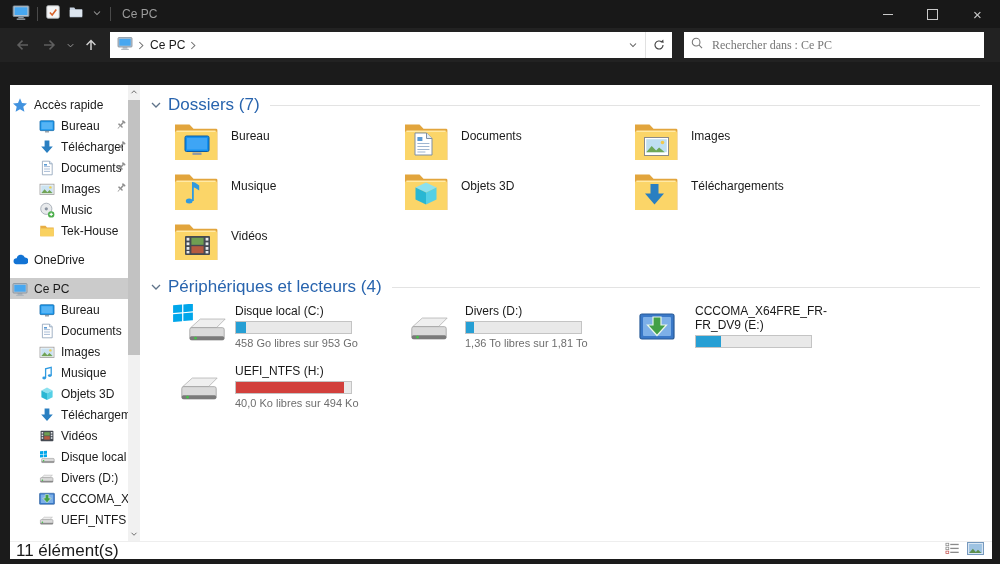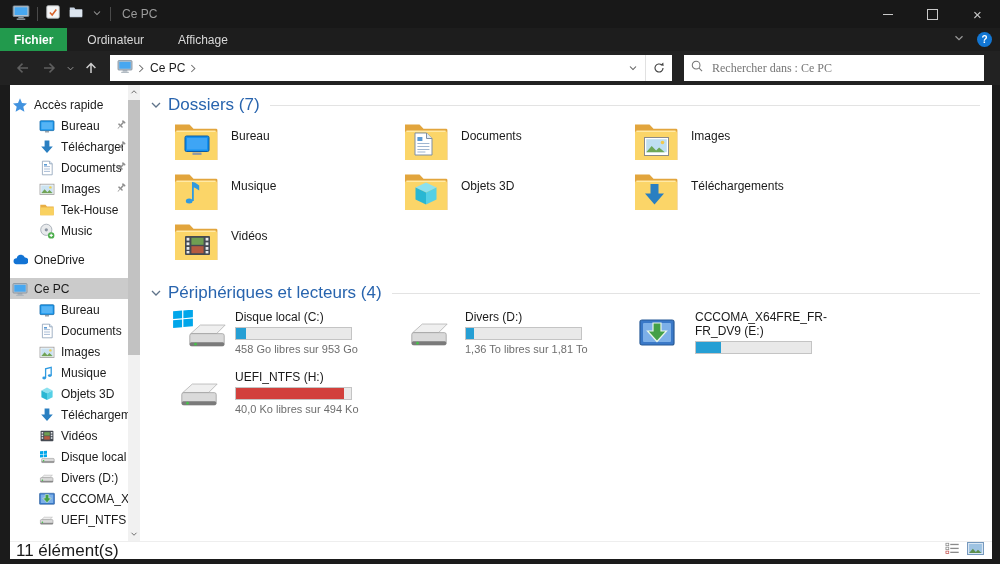--- a/index.html
+++ b/index.html
@@ -104,31 +104,20 @@
         </div>
       <div class="winbtn">
           <span class="glyph-max"></span>
         </div>
       <div class="winbtn">
           <span class="glyph-close">×</span>
         </div>
     </div>
   </div>
 
-  <div class="tabsrow">
-    <div class="tab-file">Fichier</div>
-    <div class="tab">Ordinateur</div>
-    <div class="tab">Affichage</div>
-    <div class="tabsright">
-      <span id="i-ribbonchev"><svg width="14" height="14" viewBox="0 0 16 16" xmlns="http://www.w3.org/2000/svg">
-            <path d="M4 6l4 4 4-4" fill="none" stroke="#9a9a9a" stroke-width="1.4"></path>
-          </svg></span>
-      <span class="helpbtn">?</span>
-    </div>
-  </div>
 
   <div class="toolbar">
     <div class="navbtn" id="i-back">
         <svg width="16" height="16" viewBox="0 0 16 16" xmlns="http://www.w3.org/2000/svg">
           <path d="M13 8H3.5M7.5 3.6L3 8l4.5 4.4" fill="none" stroke="#5f5f5f" stroke-width="1.5"></path>
         </svg>
       </div>
     <div class="navbtn" id="i-fwd">
         <svg width="16" height="16" viewBox="0 0 16 16" xmlns="http://www.w3.org/2000/svg">
           <path d="M3 8h9.5M8.5 3.6L13 8l-4.5 4.4" fill="none" stroke="#5f5f5f" stroke-width="1.5"></path>
@@ -259,36 +248,36 @@
         <rect x="5.4" y="1.4" width="5.2" height="2.2" rx="1"></rect>
         <rect x="7" y="3" width="2" height="5.4"></rect>
         <rect x="4.2" y="8" width="7.6" height="2" rx="1"></rect>
         <rect x="7.6" y="10" width="0.9" height="4.4"></rect>
        </g>
             </svg></span>
         </div>
         <div class="sitem ind">
           <span class="sicon">
             <svg width="16" height="16" viewBox="0 0 16 16" xmlns="http://www.w3.org/2000/svg">
-              <path d="M1.3 2.8h5.2l1.5 1.8h6.7v8.6H1.3z" fill="#e8ae45"></path>
-       <path d="M1.3 5.4h13.4v7.8H1.3z" fill="#f9d160"></path>
-            </svg>
-          </span>
-          <span class="slabel">Tek-House</span>
-        </div>
-        <div class="sitem ind">
-          <span class="sicon">
-            <svg width="16" height="16" viewBox="0 0 16 16" xmlns="http://www.w3.org/2000/svg">
               <circle cx="7.3" cy="6.8" r="5.6" fill="#e8eaec" stroke="#9aa3ad" stroke-width="0.8"></circle>
        <circle cx="7.3" cy="6.8" r="1.6" fill="#8a93a0"></circle>
        <circle cx="12.2" cy="12.4" r="3.2" fill="#4cae4c"></circle>
        <path d="M12.2 10.8v3.2M10.6 12.4h3.2" stroke="#fff" stroke-width="1.1"></path>
             </svg>
           </span>
           <span class="slabel">Music</span>
+        </div>
+        <div class="sitem ind">
+          <span class="sicon">
+            <svg width="16" height="16" viewBox="0 0 16 16" xmlns="http://www.w3.org/2000/svg">
+              <path d="M1.3 2.8h5.2l1.5 1.8h6.7v8.6H1.3z" fill="#e8ae45"></path>
+       <path d="M1.3 5.4h13.4v7.8H1.3z" fill="#f9d160"></path>
+            </svg>
+          </span>
+          <span class="slabel">Tek-House</span>
         </div>
         <div class="sitem sect">
           <span class="sicon">
             <svg width="16" height="16" viewBox="0 0 16 16" xmlns="http://www.w3.org/2000/svg">
               <path d="M4.4 12.2a3 3 0 0 1 .3-6 4.3 4.3 0 0 1 8.2-.7 3.1 3.1 0 0 1 .2 6.7z" fill="#1273d4"></path>
             </svg>
           </span>
           <span class="slabel">OneDrive</span>
         </div>
         <div class="sitem sel sect">
@@ -536,21 +525,21 @@
                   <rect x="21.6" y="2.8" width="2.8" height="2.8" fill="#e6e9ed"></rect>
                   <rect x="21.6" y="7.4" width="2.8" height="2.8" fill="#e6e9ed"></rect>
                   <rect x="21.6" y="12" width="2.8" height="2.8" fill="#e6e9ed"></rect>
                   <rect x="21.6" y="16" width="2.8" height="2.4" fill="#e6e9ed"></rect>
                   <rect x="7.4" y="2.8" width="12.2" height="7" fill="#6f9e52"></rect>
                   <rect x="7.4" y="11.2" width="12.2" height="7" fill="#b45a40"></rect>
                 </svg></span></span>
             <span class="flabel">Vidéos</span>
           </div>
         </div>
-      <div class="ghead" style="margin-top:13px">
+      <div class="ghead" style="margin-top:7px">
         <span class="gchev" id="i-g2chev">
             <svg width="12" height="12" viewBox="0 0 12 12" xmlns="http://www.w3.org/2000/svg">
               <path d="M2 4l4 4 4-4" fill="none" stroke="#5f738a" stroke-width="1.3"></path>
             </svg>
           </span>
         <span class="gtitle">Périphériques et lecteurs (4)</span>
         <span class="gline"></span>
       </div>
       <div class="dgrid" id="drives-grid">
           <div class="dtile">

